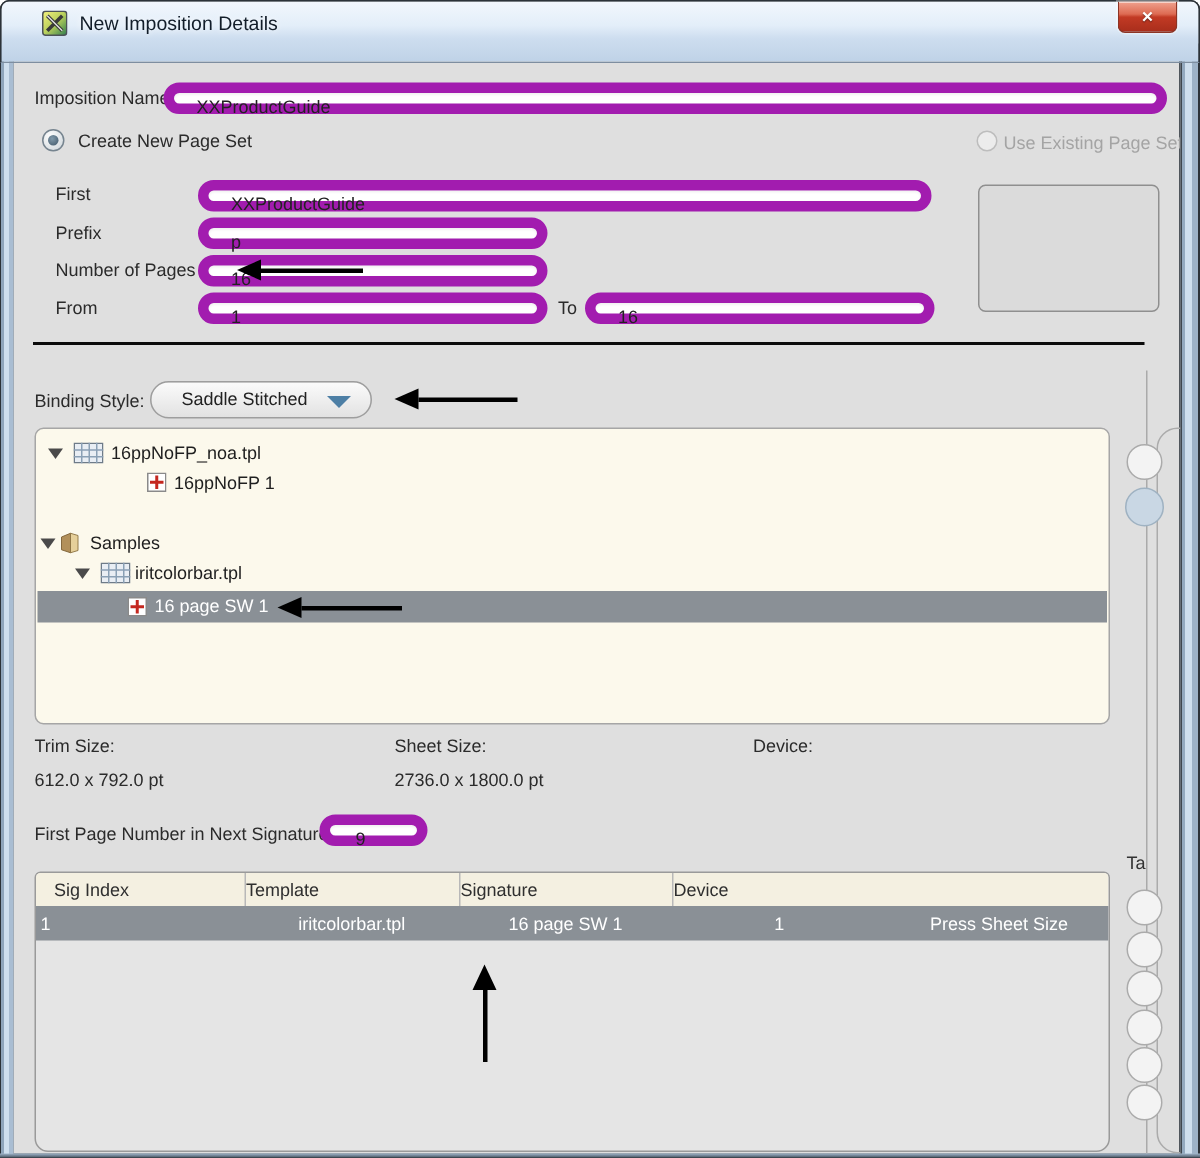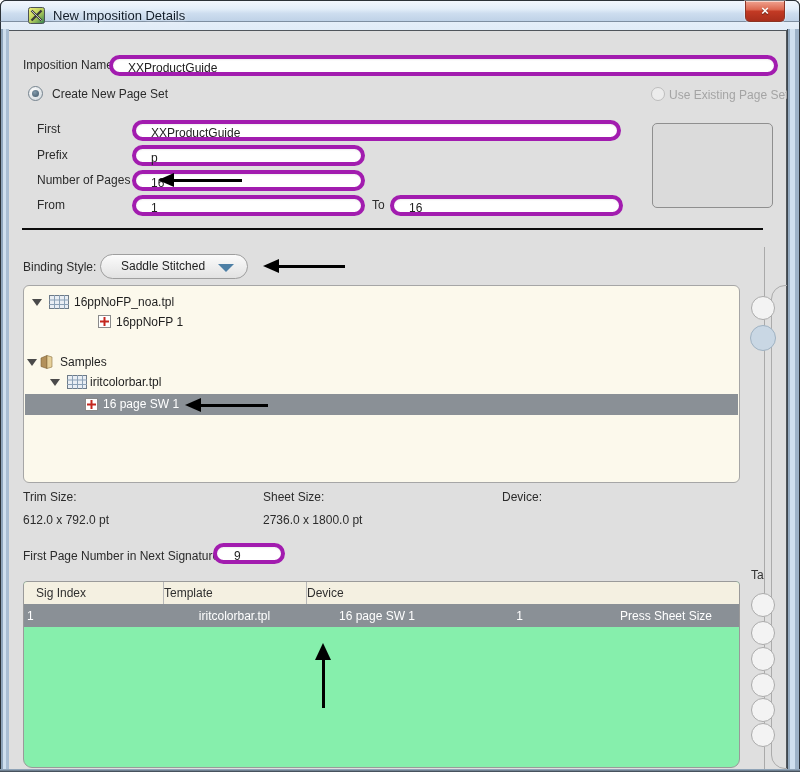--- a/index.html
+++ b/index.html
@@ -12,37 +12,37 @@
     border:1px solid #2c3238; z-index:0; }
   .content { position:absolute; left:8px; top:30px; width:779px; height:740px;
     background:#dfdfdf; border:1px solid #50565c; z-index:1; }
   .strip { position:absolute; z-index:40; }
   .strip-left { left:0; top:29px; width:9px; height:741px;
     background:linear-gradient(90deg,#2c3238 0 1px,#8fa5bb 1px 3px,#cfdfee 3px 6px,#a9bdd2 6px 9px); }
   .strip-right { left:787px; top:29px; width:13px; height:741px;
     background:linear-gradient(90deg,#3f474f 0 1px,#93a9bf 1px 3px,#cfdfee 3px 8px,#9db2c7 8px 12px,#2c3238 12px 13px); }
   .strip-bottom { left:0; top:769px; width:800px; height:3px;
     background:linear-gradient(180deg,#9fb4c9,#5d6c7b 70%,#2c3238); }
-  .titlebar { position:absolute; left:0; top:0; width:800px; height:22px; z-index:41;
+  .titlebar { position:absolute; left:0; top:0; width:800px; height:42px; z-index:41;
     border-radius:6px 6px 0 0; border:1px solid #2c3238; border-bottom:1px solid #7e8ea0;
     background:linear-gradient(180deg,#f2f7fd 0%,#e3eef9 40%,#cdddef 62%,#bfd2e7 100%); }
   .title-icon { position:absolute; left:27px; top:6px; width:17px; height:17px; }
   .title-text { position:absolute; left:52px; top:7px; font-size:13px; color:#121d29;
     text-shadow:0 0 4px rgba(255,255,255,.9); white-space:nowrap; }
   .close-btn { position:absolute; left:744px; top:0; width:40px; height:21px;
     border:1px solid #8c3425; border-top:none; border-radius:0 0 5px 5px;
     background:linear-gradient(180deg,#f0a390 0%,#dd6a52 42%,#c23a24 52%,#a92e1c 100%);
     box-shadow:inset 0 1px 0 rgba(255,255,255,.55), 0 0 0 1px rgba(255,255,255,.35);
     color:#fff; text-align:center; font-size:13px; font-weight:bold; line-height:19px;
     text-shadow:0 1px 1px rgba(0,0,0,.5); cursor:default; }
 
   
   .lbl { position:absolute; font-size:12px; color:#2b2b2b; white-space:nowrap; z-index:2; }
   .lbl.disabled { color:#a4a4a4; }
-  .pill { position:absolute; background:#fff; border:4px solid #a21caf; border-radius:11px;
+  .pill { position:absolute; background:#fff; border:7px solid #a21caf; border-radius:11px;
     height:21px; font-size:12px; color:#222; line-height:19px; padding-left:15px;
     white-space:nowrap; z-index:2; box-shadow:inset 0 1px 2px rgba(0,0,0,.07); }
   .radio { position:absolute; width:15px; height:15px; border-radius:50%;
     border:1px solid #76848f; background:radial-gradient(circle at 35% 30%, #fdfdfd, #cdd5da); z-index:2; }
   .radio.checked::after { content:""; position:absolute; inset:3px; border-radius:50%;
     background:radial-gradient(circle at 40% 35%, #819aab, #3f5668); }
   .radio.disabled { border-color:#bdbdbd; background:#ececec; }
   .preview-box { position:absolute; left:652px; top:123px; width:121px; height:85px;
     background:#dbdbdb; border:1px solid #8f8f8f; border-radius:5px; z-index:2; }
   .divider { position:absolute; left:22px; top:228px; width:741px; height:2px; background:#0b0b0b; z-index:2; }
@@ -68,21 +68,21 @@
   .trow .tlabel { position:absolute; top:3px; white-space:nowrap; }
   .trow.selected { left:1px; width:713px; background:#8a9096; color:#fff; height:21px; }
   .caret-exp { position:absolute; width:0; height:0;
     border-left:5px solid transparent; border-right:5px solid transparent; border-top:7px solid #4a4a4a; }
   .caret-col { position:absolute; width:0; height:0;
     border-top:5px solid transparent; border-bottom:5px solid transparent; border-left:7px solid #242424; }
   .ticon { position:absolute; }
 
   
   .tbl { position:absolute; left:23px; top:581px; width:717px; height:187px;
-    background:#86efac; border:1px solid #9a9a9a; border-radius:4px 4px 9px 9px; z-index:2; overflow:hidden; }
+    background:#e5e5e5; border:1px solid #9a9a9a; border-radius:4px 4px 9px 9px; z-index:2; overflow:hidden; }
   .tbl-head { display:flex; height:22px; align-items:stretch; background:#f4f0e1; }
   .th { font-size:12px; color:#2f2f2f; line-height:22px; flex:none; }
   .th + .th { border-left:1px solid #b8b8b8; }
   .tbl-row { display:flex; height:23px; align-items:center; background:#8a9096; color:#fff; font-size:12px; }
   .td { flex:none; text-align:center; }
   .c0 { width:139px; } .c1 { width:143px; } .c2 { width:142px; } .c3 { width:143px; } .c4 { width:150px; }
   .td.c0 { text-align:left; padding-left:3px; }
 
   
   .rail-line { position:absolute; left:764px; top:247px; width:1px; height:523px; background:#aaa; z-index:2; }
@@ -202,20 +202,21 @@
 <span class="lbl" style="left:502px; top:490px;">Device:</span>
 <span class="lbl" style="left:502px; top:513px;"></span>
 
 <span class="lbl" style="left:23px; top:549px;">First Page Number in Next Signature:</span>
 <div class="pill" style="left:213px; top:543px; width:72px; padding-left:17px;">9</div>
 
 <div class="tbl">
   <div class="tbl-head">
     <div class="th c0" style="padding-left:12px;">Sig Index</div>
     <div class="th c1">Template</div>
+    <div class="th c2">Signature</div>
     <div class="th c4">Device</div>
   </div>
   <div class="tbl-row">
     <div class="td c0">1</div>
     <div class="td c1">iritcolorbar.tpl</div>
     <div class="td c2">16 page SW 1</div>
     <div class="td c3">1</div>
     <div class="td c4">Press Sheet Size</div>
   </div>
 </div>

